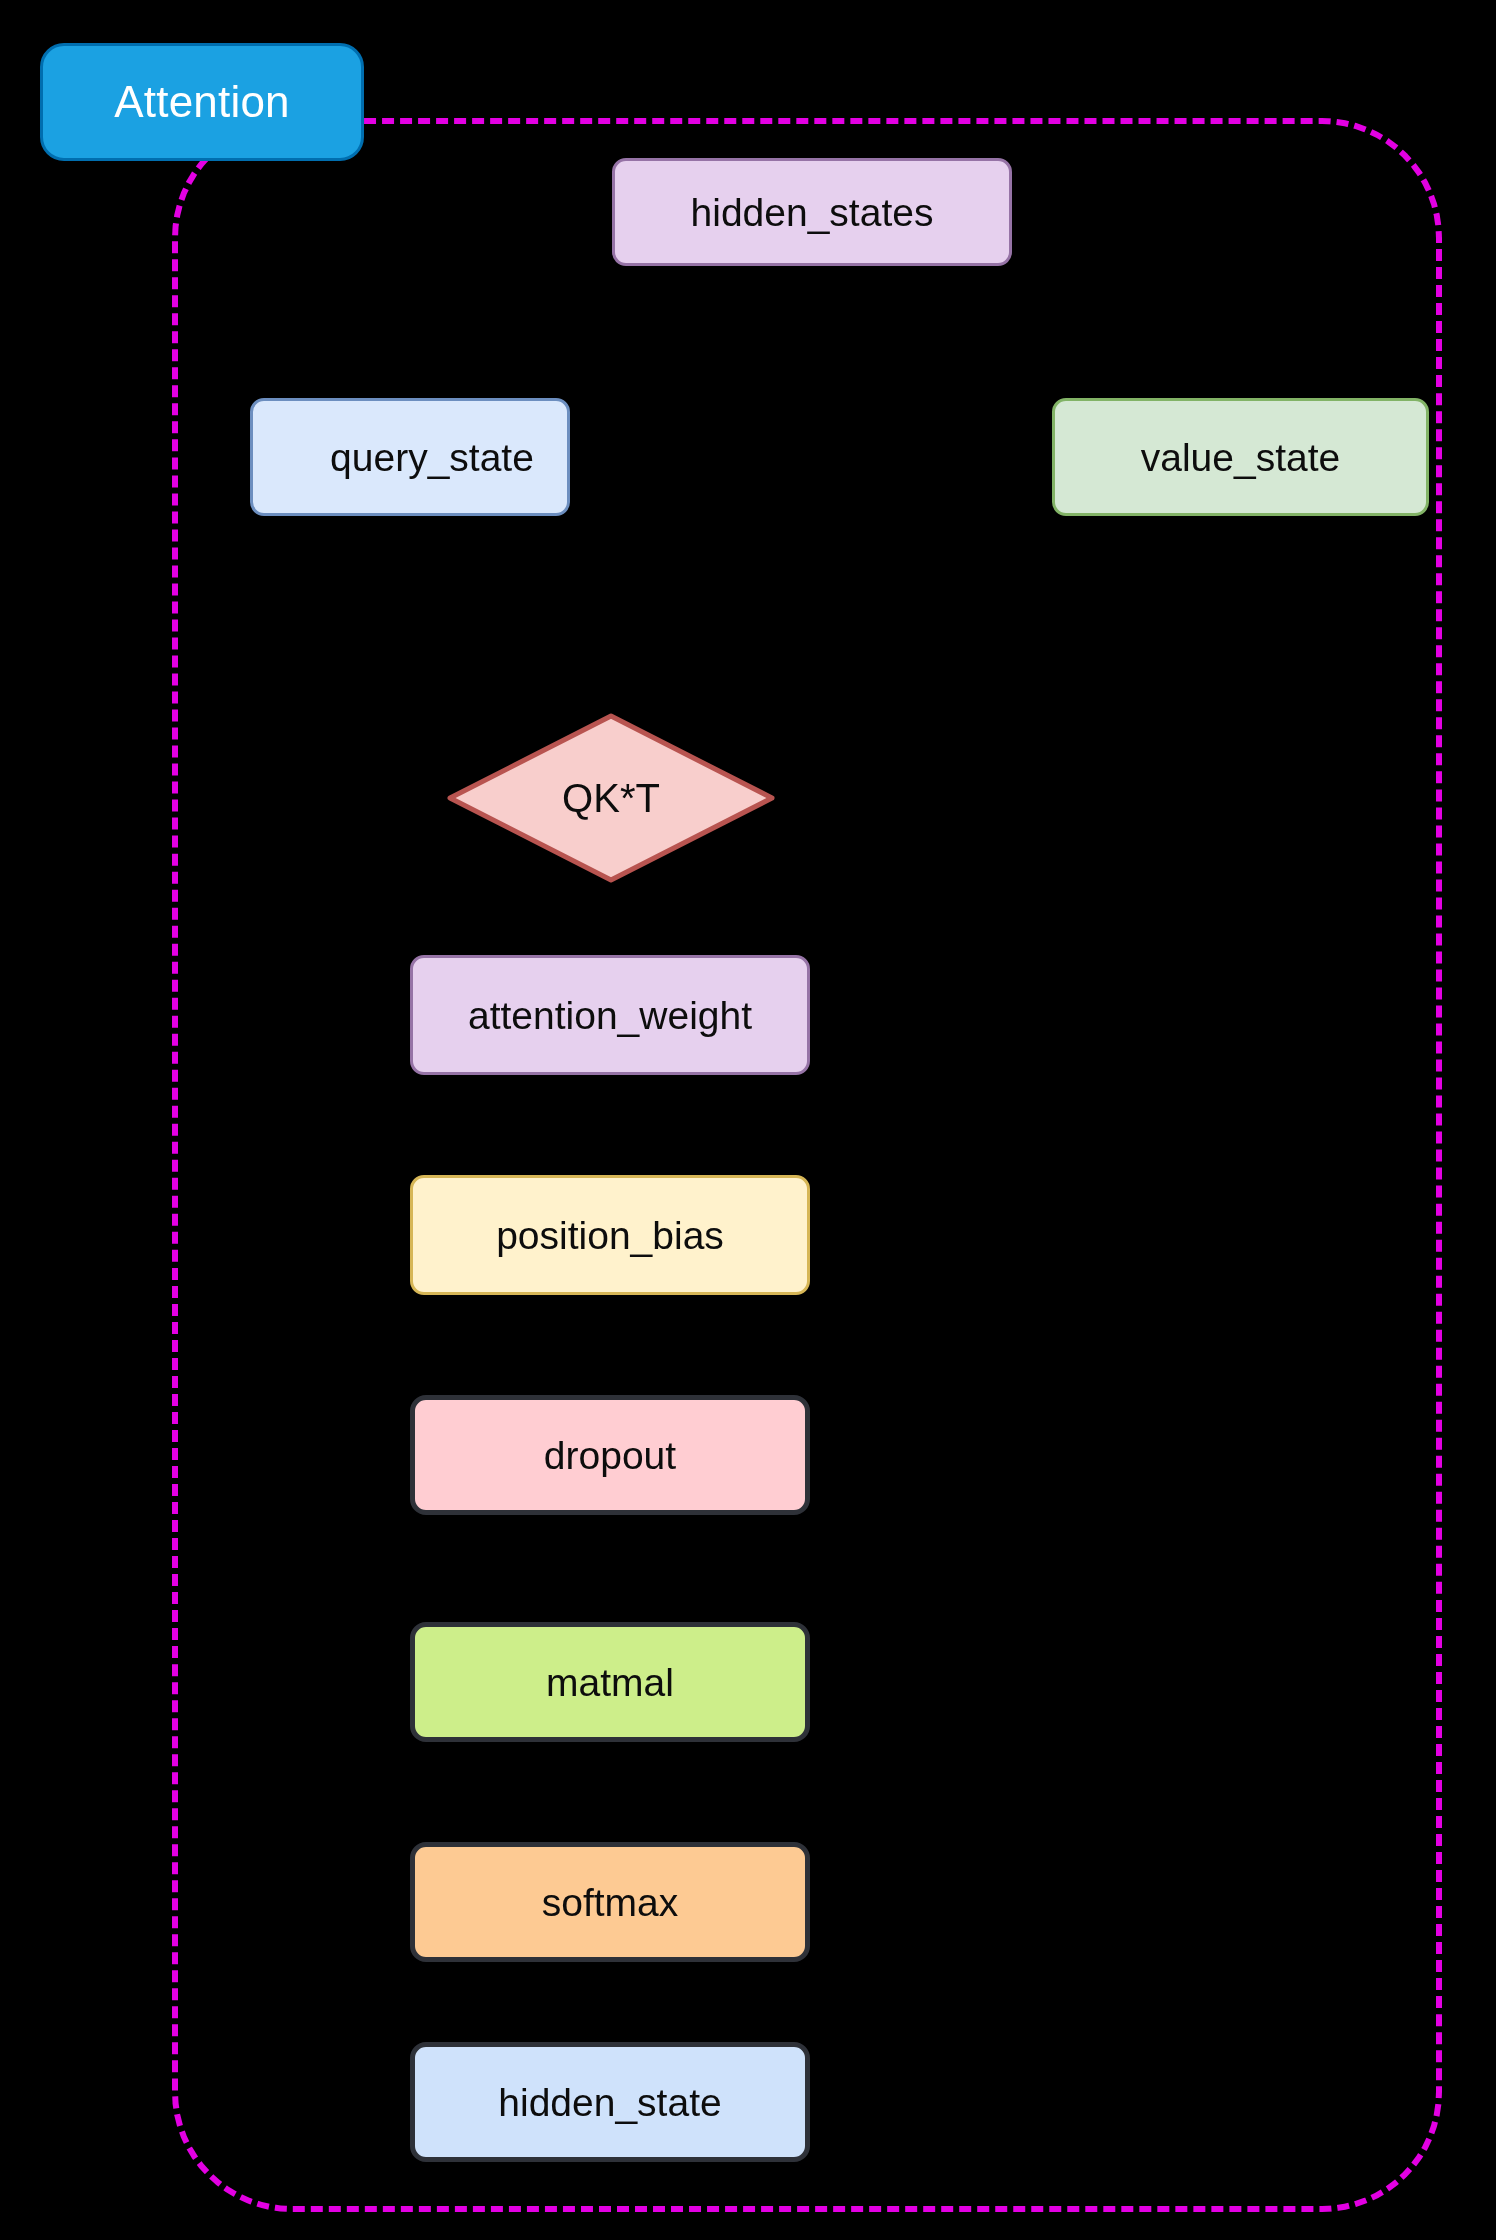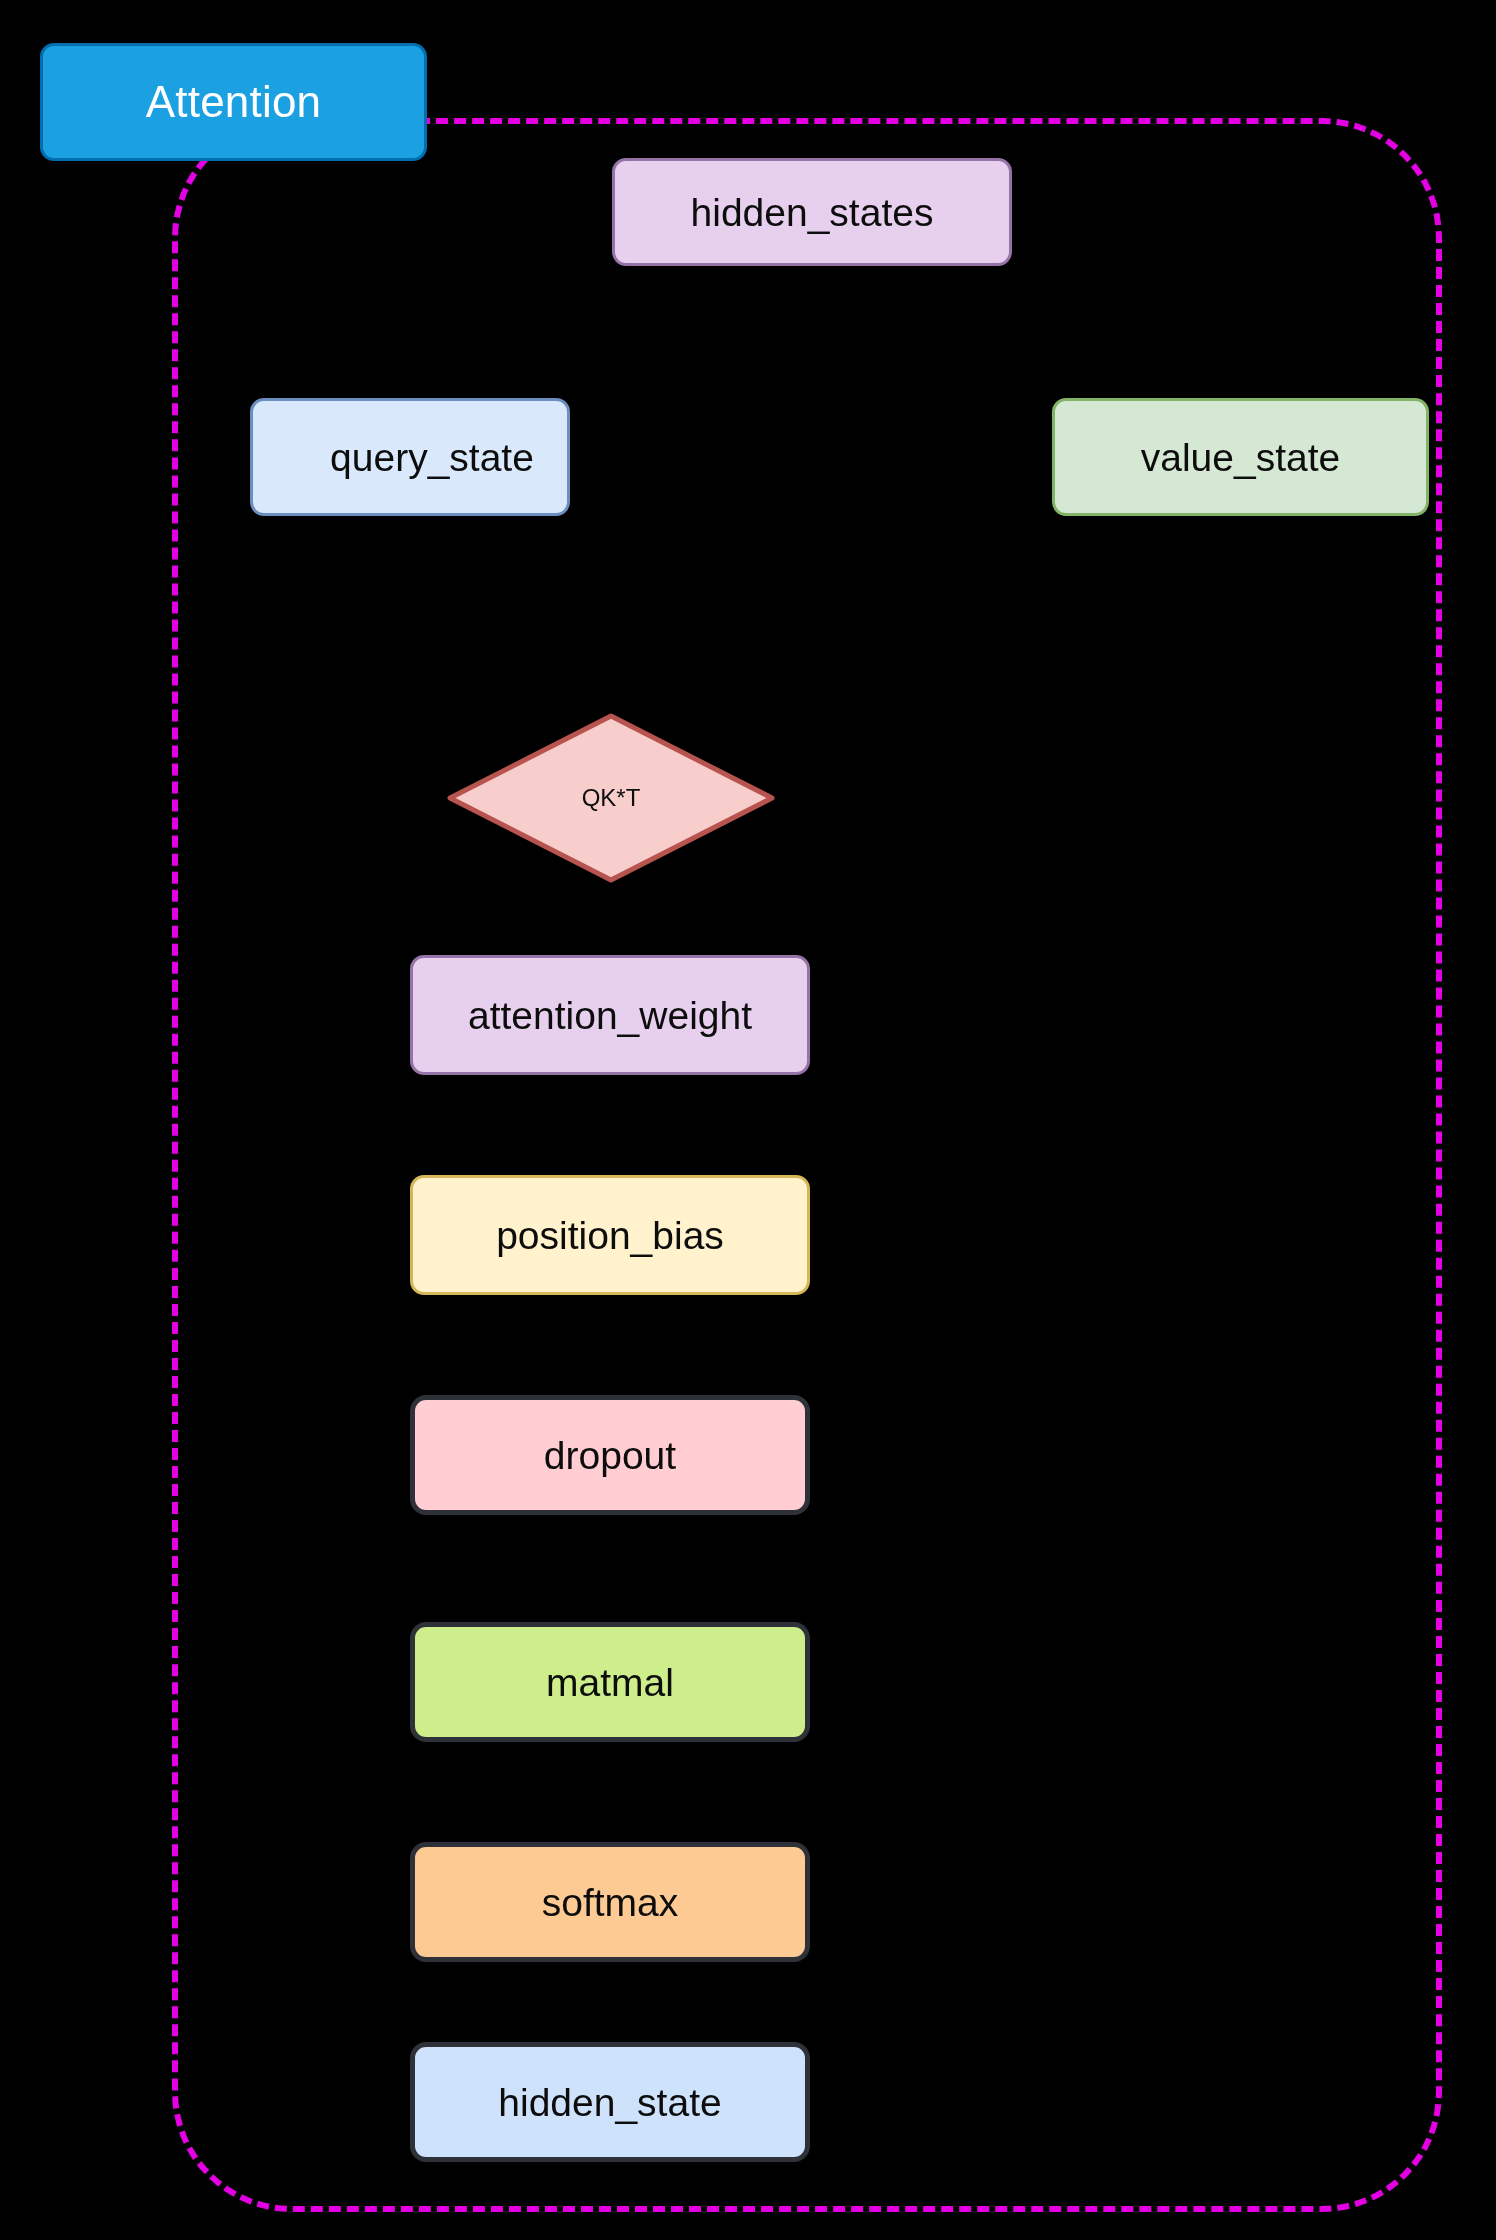--- a/index.html
+++ b/index.html
@@ -36,25 +36,25 @@
     border-radius: 120px;
     box-sizing: border-box;
     background: transparent;
   }
 
   
   .title-pill {
     position: absolute;
     left: 40px;
     top: 43px;
-    width: 387px;
+    width: 324px;
     height: 118px;
     background: #1ba1e2;
     border: 3px solid #006eaf;
-    border-radius: 14px;
+    border-radius: 24px;
     box-sizing: border-box;
     display: flex;
     align-items: center;
     justify-content: center;
     z-index: 5;
   }
   .title-pill span {
     color: #ffffff;
     font-size: 44px;
     line-height: 1;
@@ -99,21 +99,21 @@
     left: 0;
     top: 0;
     width: 100%;
     height: 100%;
     display: flex;
     align-items: center;
     justify-content: center;
     pointer-events: none;
   }
   .diamond-label span {
-    font-size: 24px;
+    font-size: 40px;
     color: #0d0d0d;
     line-height: 1;
   }
 </style>
 </head>
 <body>
 
 <div id="canvas">
 
   <div class="subgraph-frame"></div>

